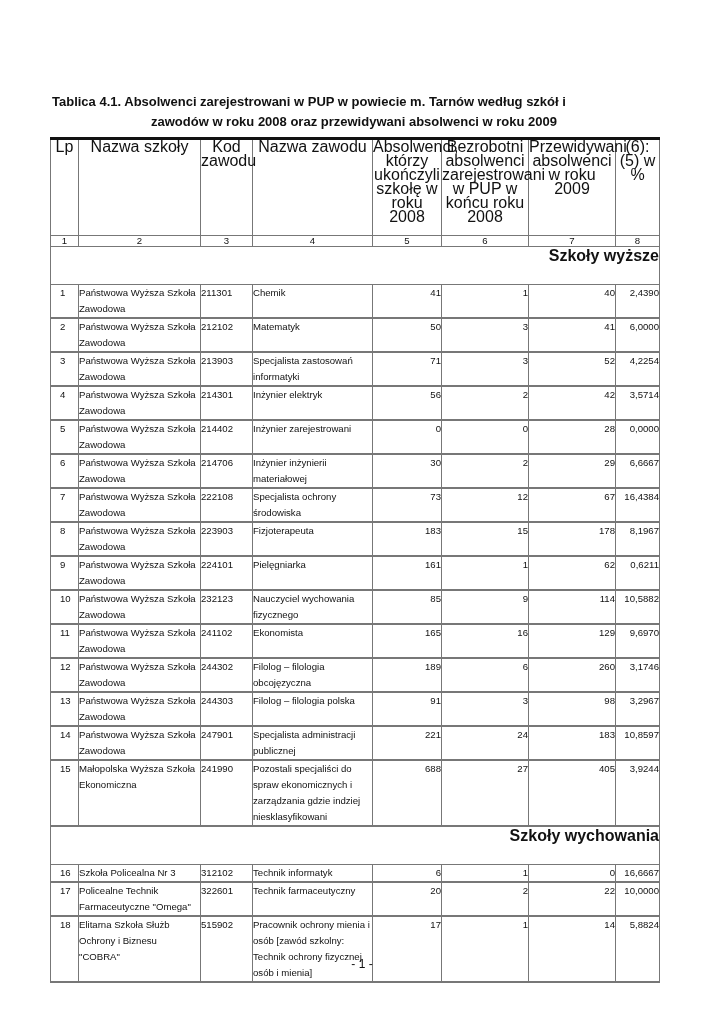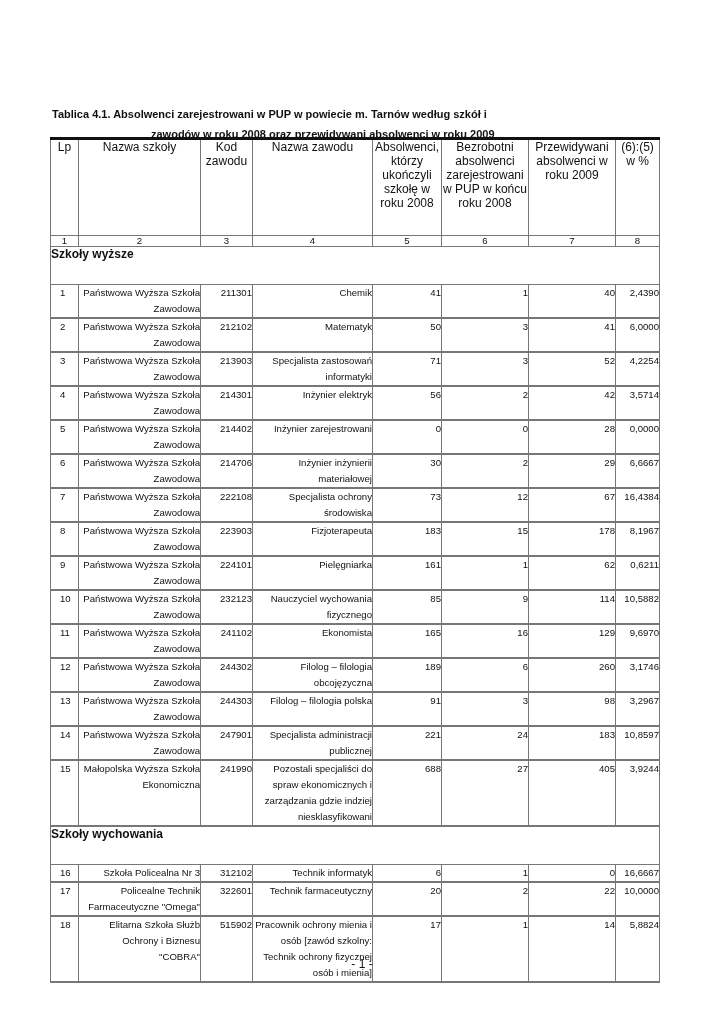--- a/index.html
+++ b/index.html
@@ -1,28 +1,28 @@
 <!DOCTYPE html>
 <html><head>
 <meta charset="utf-8">
 <style>
   html, body { margin:0; padding:0; background:#ffffff; }
   body { width:724px; height:1024px; position:relative; font-family:"Liberation Sans", sans-serif; color:#111; overflow:hidden; }
-  .title { position:absolute; left:52px; top:104px; width:620px; font-weight:bold; font-size:11px; line-height:20px; }
+  .title { position:absolute; left:52px; top:92px; width:620px; font-weight:bold; font-size:13px; line-height:20px; }
   .title .l1 { display:block; white-space:nowrap; }
   .title .l2 { display:block; padding-left:99px; white-space:nowrap; }
   table.t { position:absolute; left:50px; top:137px; width:609px; border-collapse:collapse; table-layout:fixed; font-size:9.6px; }
   table.t { border-top:3px solid #111; border-bottom:2px solid #111; border-left:1.5px solid #111; border-right:1.5px solid #111; }
   table.t td, table.t th { border:1px solid #777; padding:0; vertical-align:top; }
-  .hdr th { font-weight:normal; font-size:12px; line-height:14px; text-align:center; padding:12px 1px 0 1px; height:95px; }
+  .hdr th { font-weight:normal; font-size:16px; line-height:14px; text-align:center; padding:12px 1px 0 1px; height:95px; }
   .nums td { font-size:9.6px; text-align:center; line-height:10px; height:10px; border-bottom:2px solid #444; }
-  .sec td { text-align:left; font-weight:bold; font-size:12px; height:37px; vertical-align:middle; }
+  .sec td { text-align:right; font-weight:bold; font-size:16px; height:37px; vertical-align:middle; }
   .row td { line-height:16px; padding:2px 3px 2px 3px; }
   .row td.lp { text-align:left; padding-left:9px; }
-  .row td.r { text-align:right; }
+  .row td.r { }
   .row td.c { text-align:right; }
   .row { border-bottom:2px solid #777; }
   .row.last td { border-bottom:none;margin-left:38px; }
   .pageno { position:absolute; left:0; width:724px; top:957px; text-align:center; font-size:12px; }
 </style>
 </head>
 <body>
 
 <div class="title">
   <span class="l1">Tablica 4.1.  Absolwenci zarejestrowani w PUP w powiecie m. Tarnów według szkół i</span>

